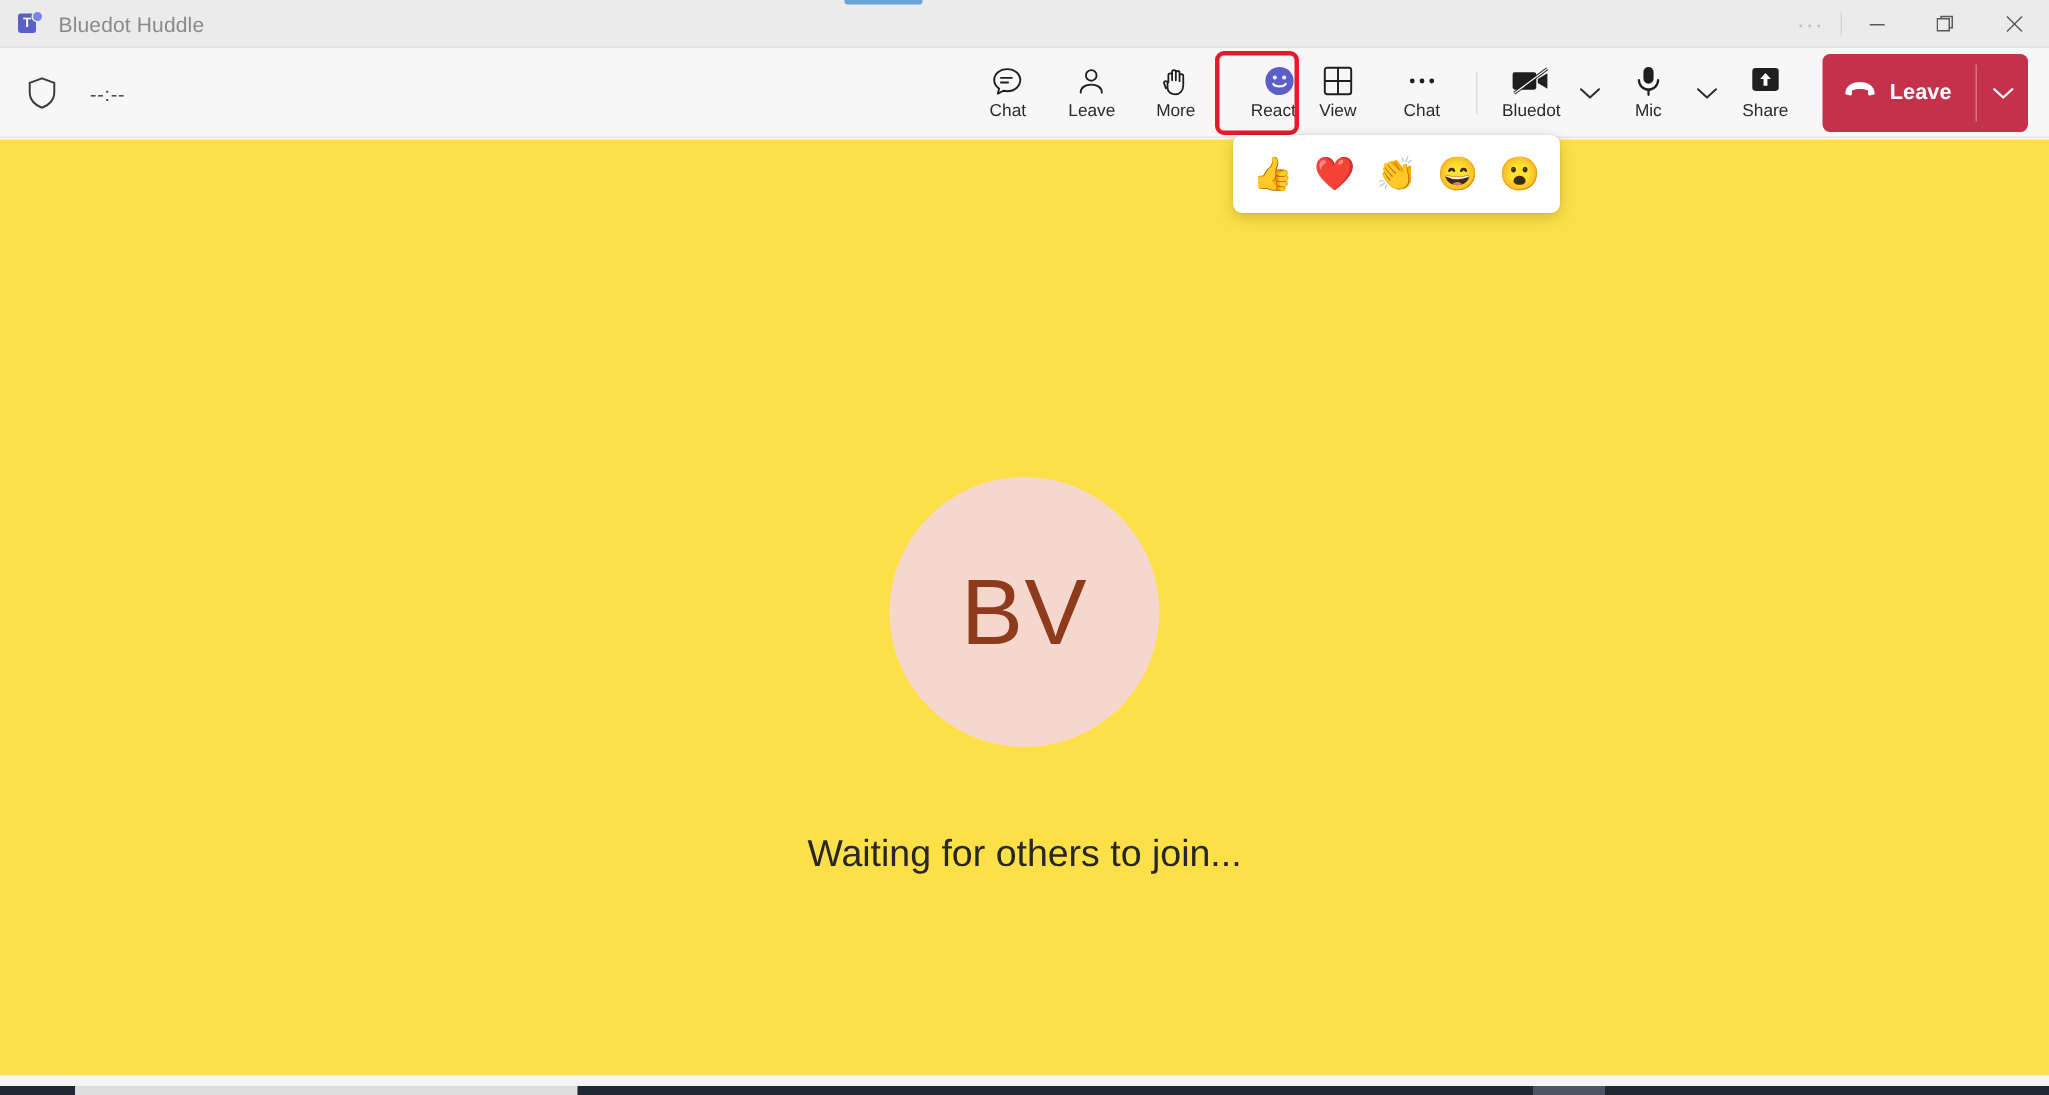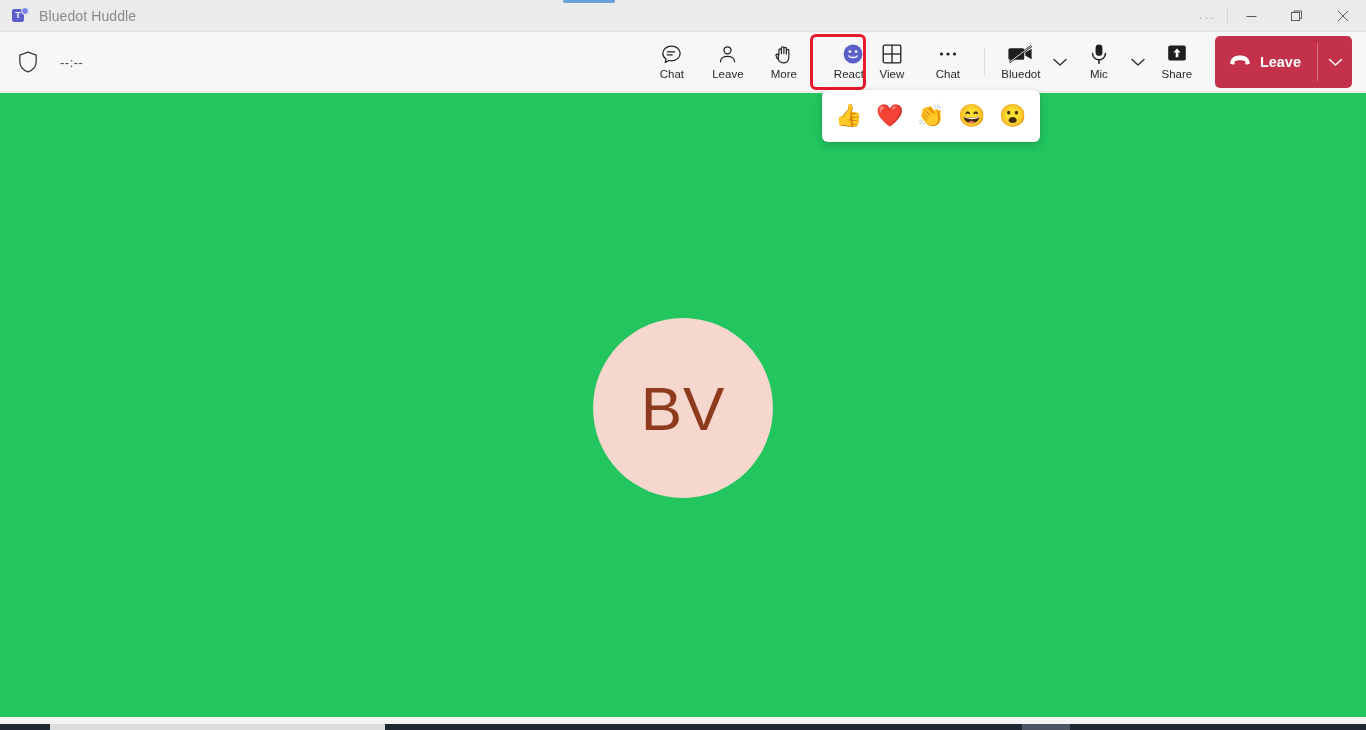--- a/index.html
+++ b/index.html
@@ -242,21 +242,21 @@
     cursor: default;
     line-height: 1;
   }
 
   
   .stage {
     position: absolute;
     left: 0; top: 93px;
     width: 1366px;
     height: 624px;
-    background: #22c55e;
+    background: #fde047;
   }
   .avatar {
     position: absolute;
     left: 593px;
     top: 225px;
     width: 180px;
     height: 180px;
     border-radius: 50%;
     background: #f6d7cd;
     display: flex;
@@ -497,18 +497,19 @@
   <div class="react-item">❤️</div>
   <div class="react-item">👏</div>
   <div class="react-item">😄</div>
   <div class="react-item">😮</div>
 </div>
 
 <div class="stage">
   <div class="avatar">
     <span class="initials">BV</span>
   </div>
+  <div class="waiting">Waiting for others to join...</div>
 </div>
 
 <div class="osbar"></div>
 <div class="osbar-dark"></div>
 <div class="osbar-track"></div>
 <div class="osbar-track2"></div>
 
 </body></html>

